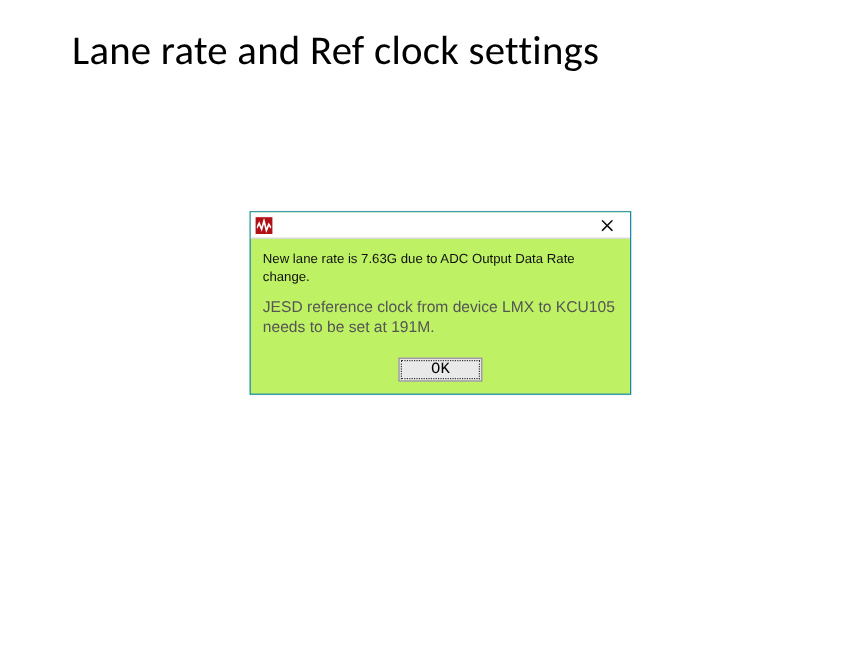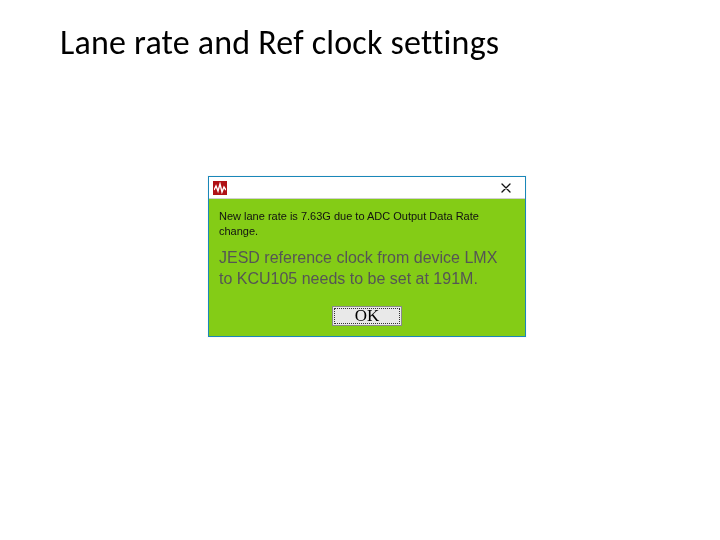--- a/index.html
+++ b/index.html
@@ -20,21 +20,21 @@
     font-family: "Calibri", "Segoe UI", Arial, sans-serif;
     font-size: 34px;
     color: #000000;
     letter-spacing: 0.2px;
   }
   .dialog {
     position: absolute;
     top: 176px; left: 208px;
     width: 318px;
     border: 1px solid #1a87b9;
-    background: #84cc16;
+    background: #bef264;
     box-shadow: 0 0 0 1px rgba(0,0,0,0.02);
     font-size: 11px;
     color: #222;
   }
   .titlebar {
     height: 22px;
     display: flex;
     align-items: center;
     justify-content: space-between;
     padding: 0 2px 0 4px;
@@ -58,36 +58,36 @@
   .dialog-body {
     padding: 10px 10px 8px 10px;
   }
   .msg1 {
     font-size: 11px;
     line-height: 1.35;
     color: #111;
     margin-bottom: 8px;
   }
   .msg2 {
-    font-size: 16px;
+    font-size: 13px;
     line-height: 1.35;
     color: #555;
     filter: blur(0.3px);
     margin-bottom: 2px;
   }
   .button-row {
     display: flex;
     justify-content: center;
     padding: 6px 0 10px 0;
   }
   .ok-btn {
     min-width: 70px;
     height: 20px;
-    font-size: 17px;
-    font-family: Liberation Serif, serif;
+    font-size: 13px;
+    font-family: Liberation Mono, monospace;
     background: #e9e9e9;
     border: 1px solid #8a8a8a;
     outline: 1px dotted #333;
     outline-offset: -3px;
     cursor: pointer;
     padding: 0 0;
     line-height: 18px;
     color: #000;
   }
 </style>

